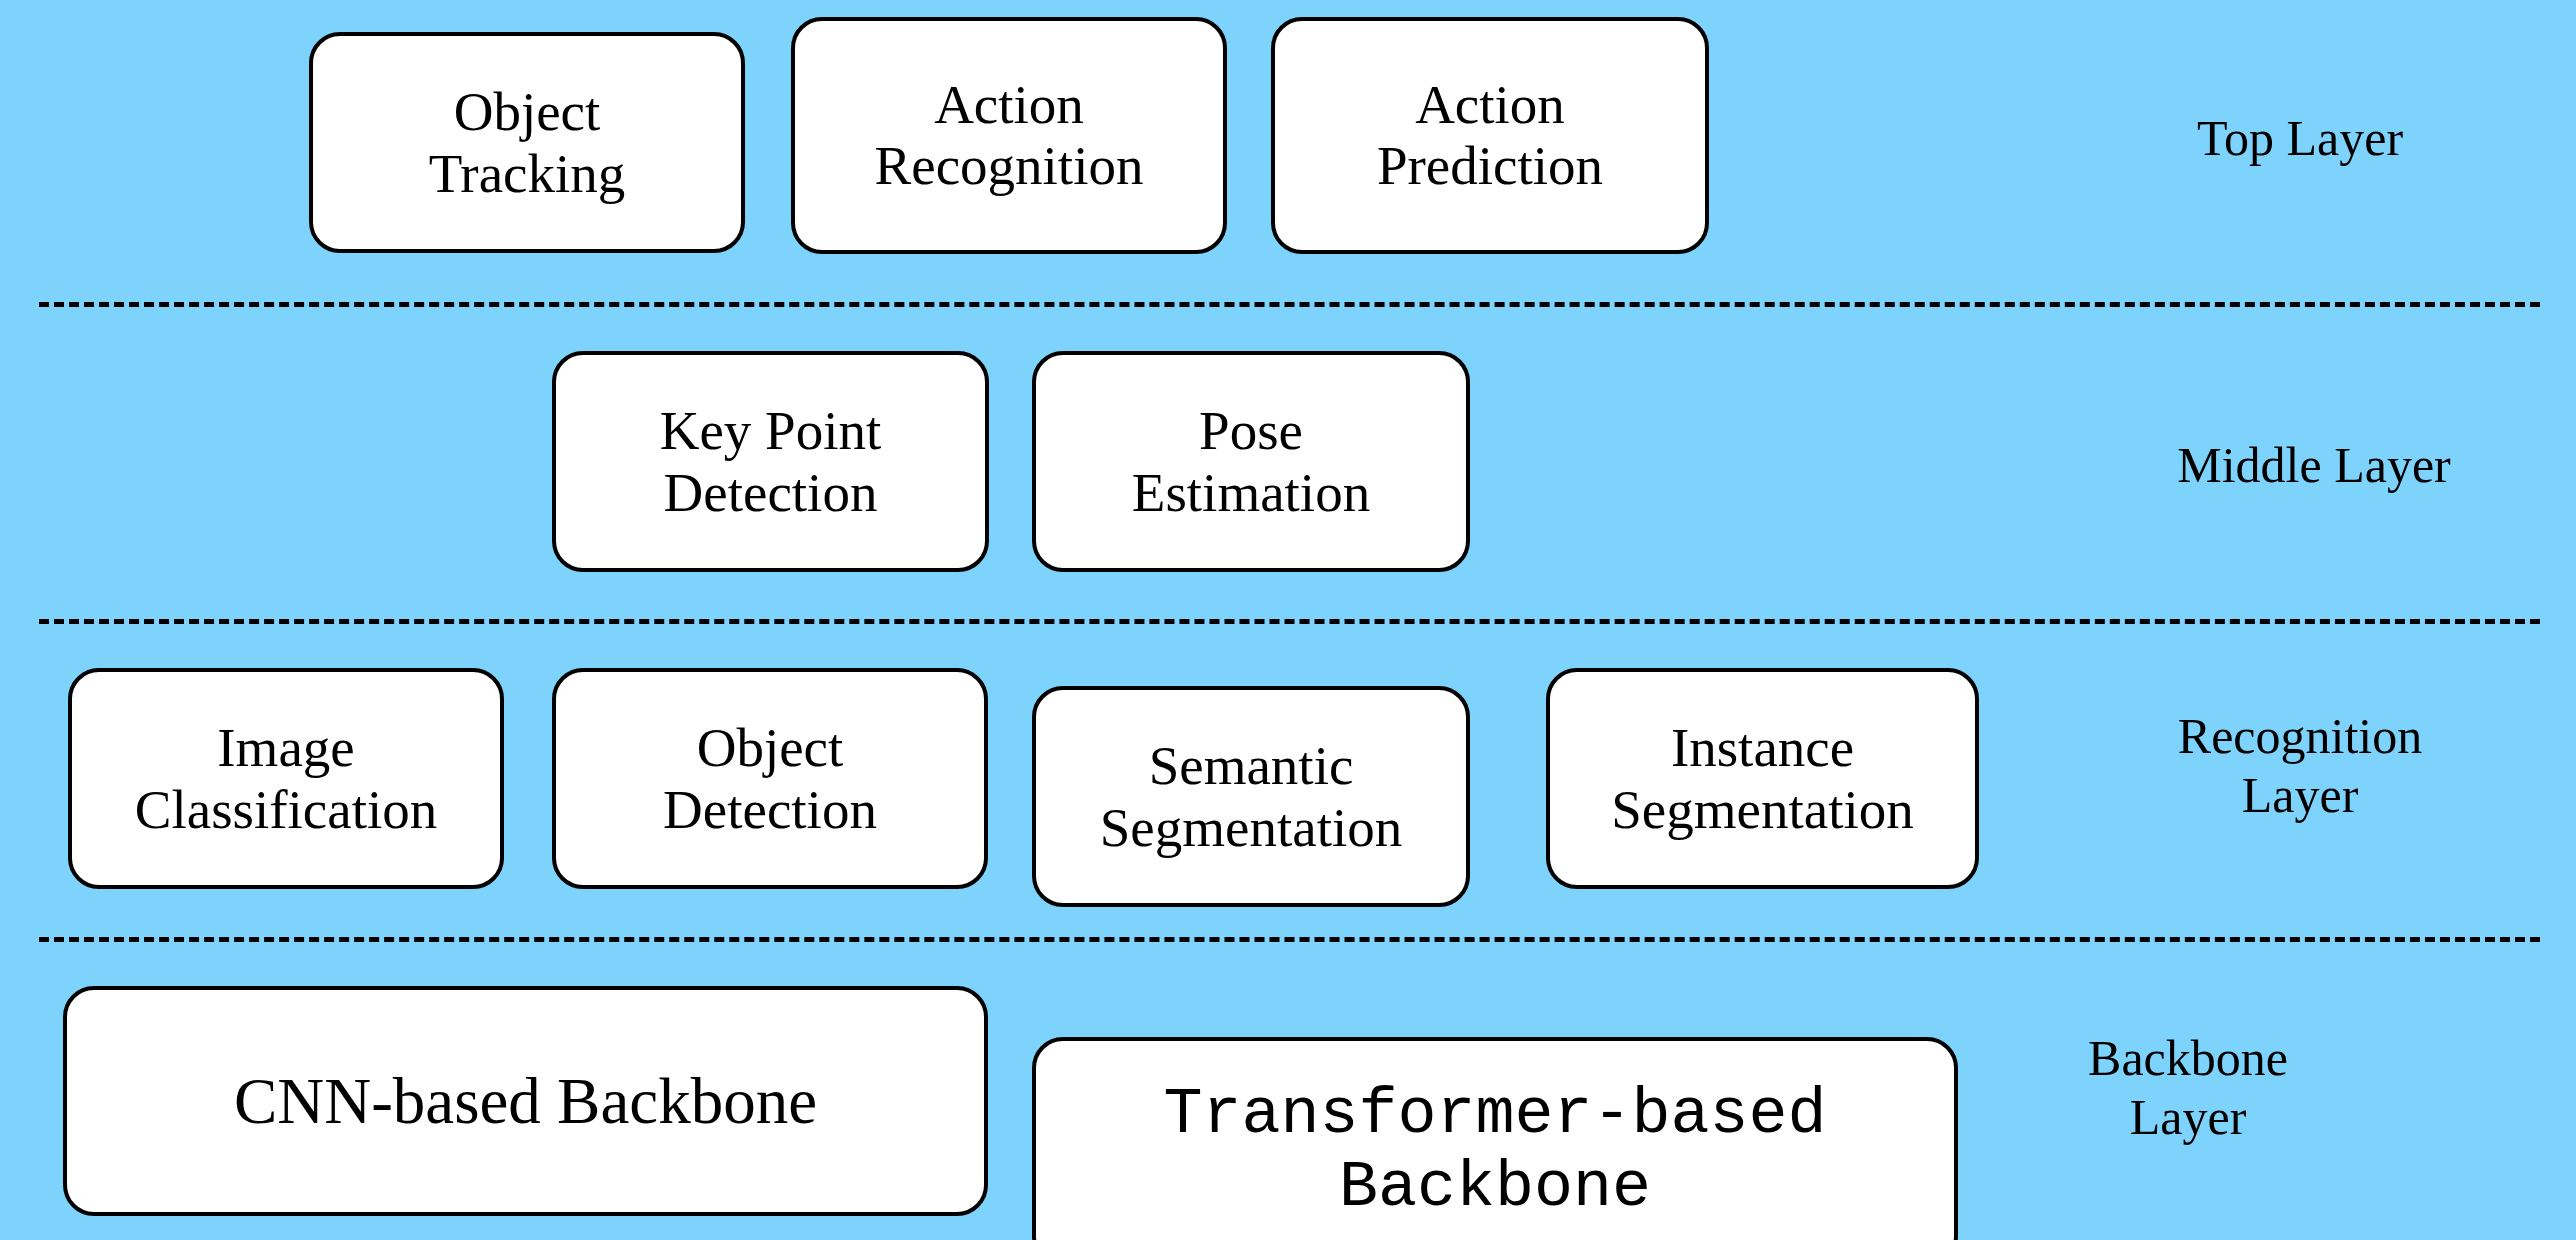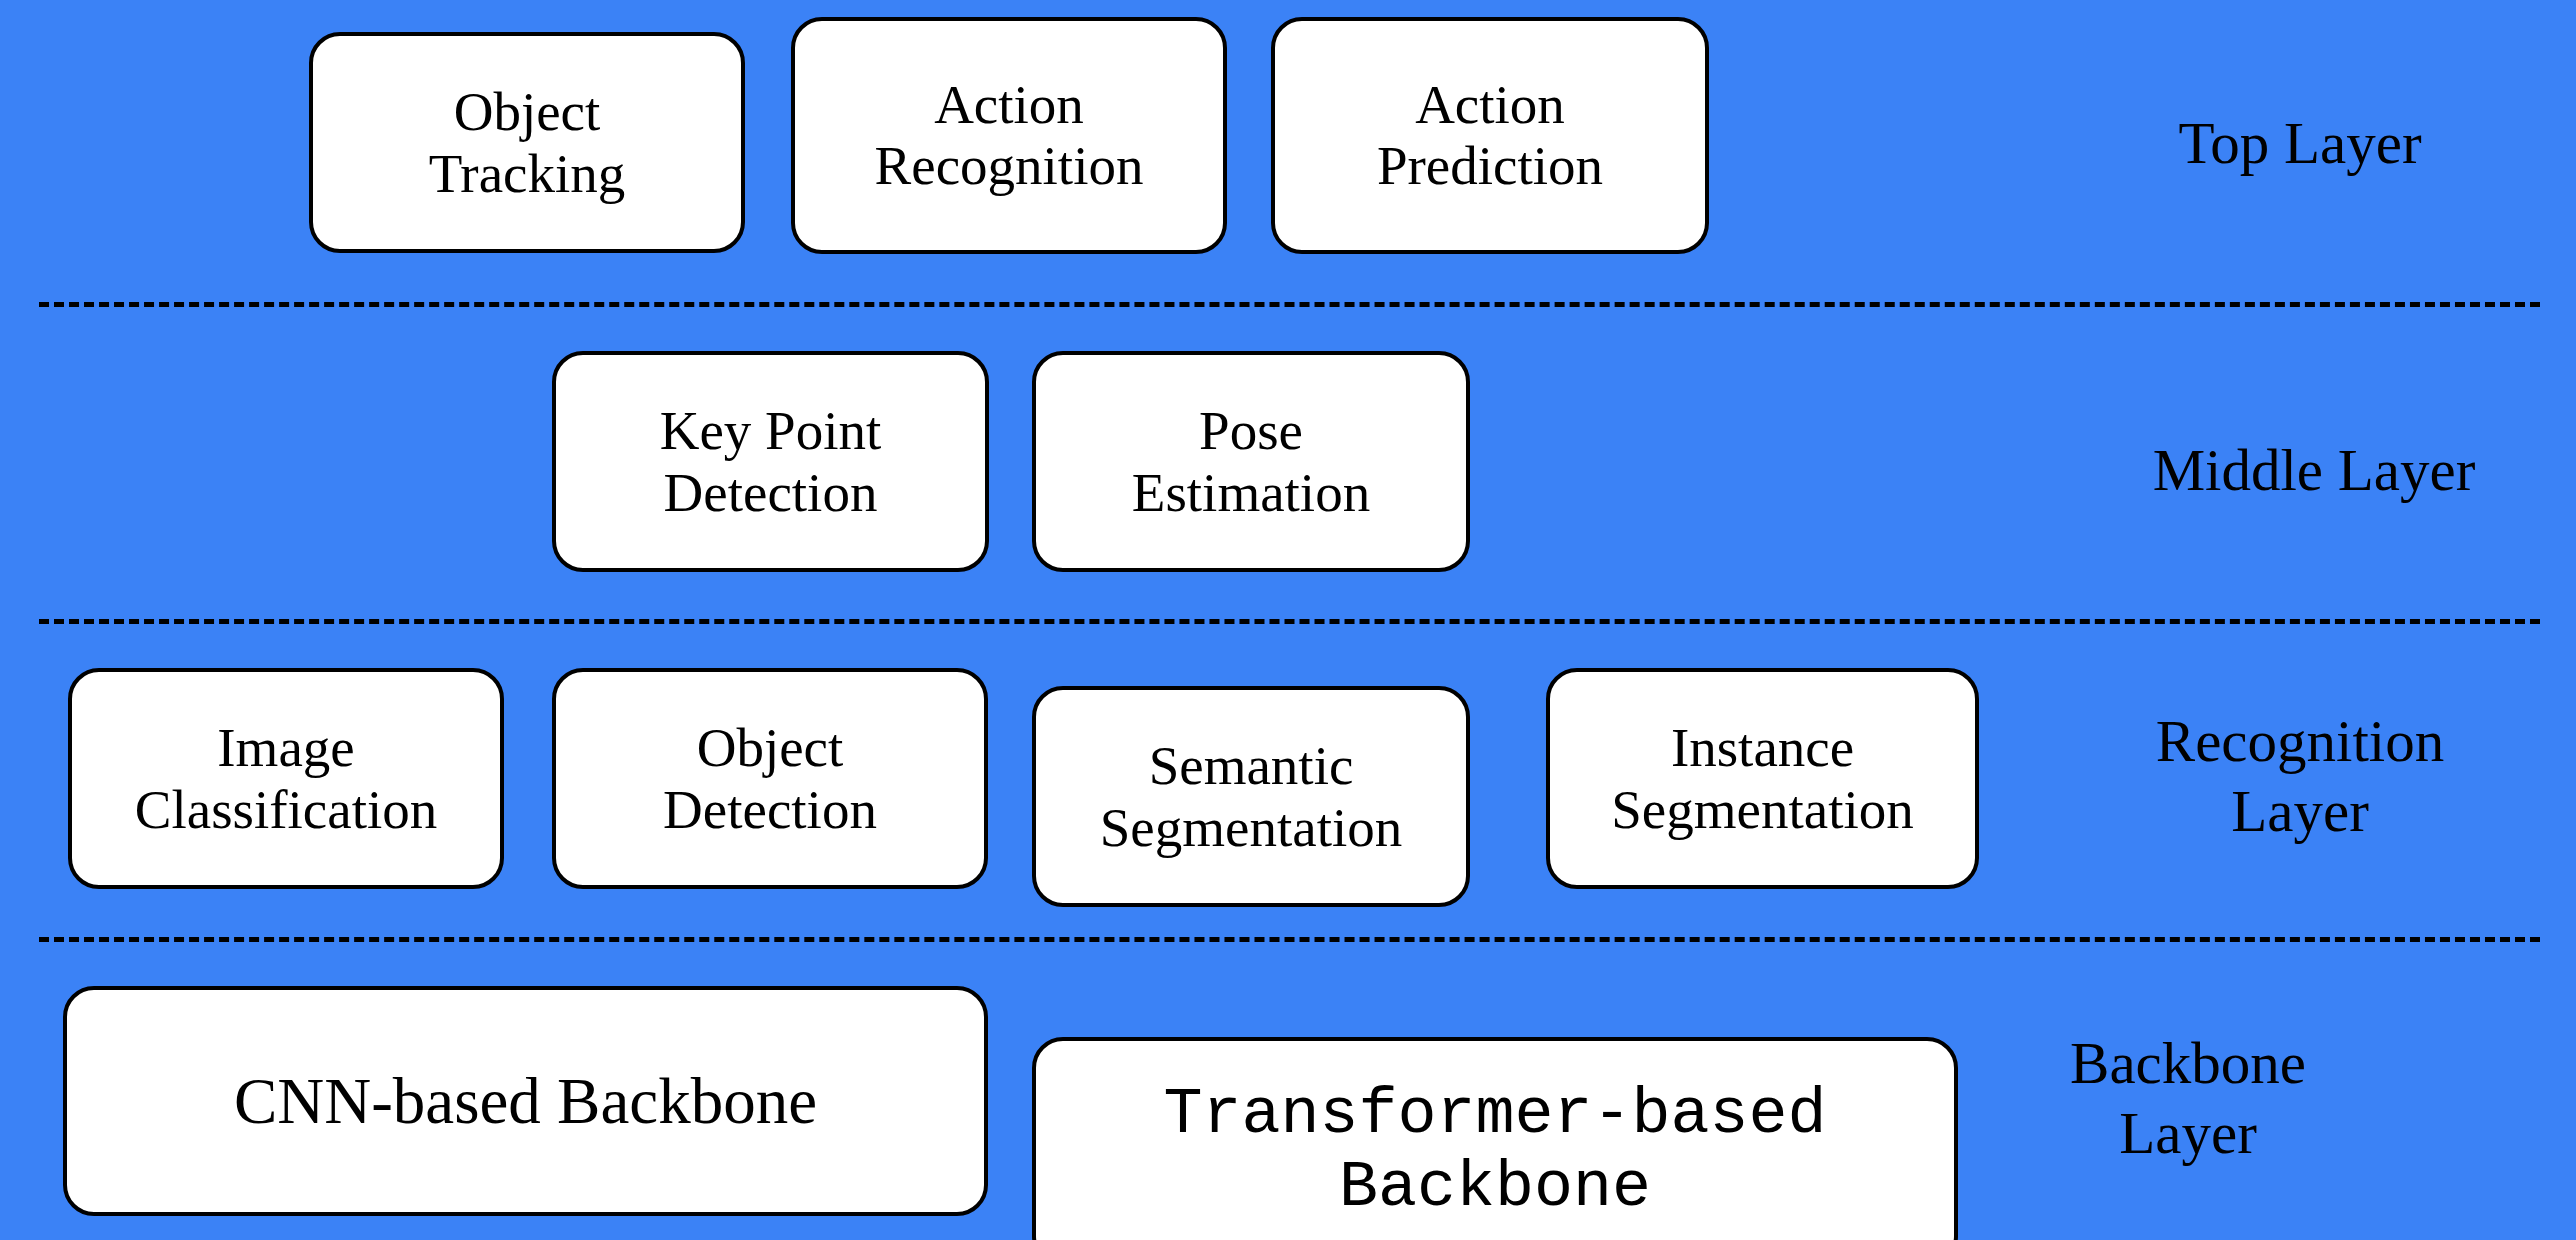--- a/index.html
+++ b/index.html
@@ -5,21 +5,21 @@
 <style>
   html, body {
     margin: 0;
     padding: 0;
     background: #ffffff;
   }
   #canvas {
     position: relative;
     width: 2576px;
     height: 1240px;
-    background: #3b82f6;
+    background: #7dd3fc;
     font-family: "Liberation Serif", "DejaVu Serif", serif;
     color: #000000;
     overflow: hidden;
   }
 
   
   .node {
     position: absolute;
     box-sizing: border-box;
     border: 4.6px solid #000000;
@@ -49,21 +49,21 @@
   .divider {
     position: absolute;
     height: 0;
     border-top: 5.5px dashed #000000;
   }
 
   
   .layer-caption {
     position: absolute;
     text-align: center;
-    font-size: 59px;
+    font-size: 50px;
     line-height: 1.18;
     white-space: pre-line;
     color: #000000;
   }
 </style>
 </head>
 <body>
 
 <div id="canvas">
 

